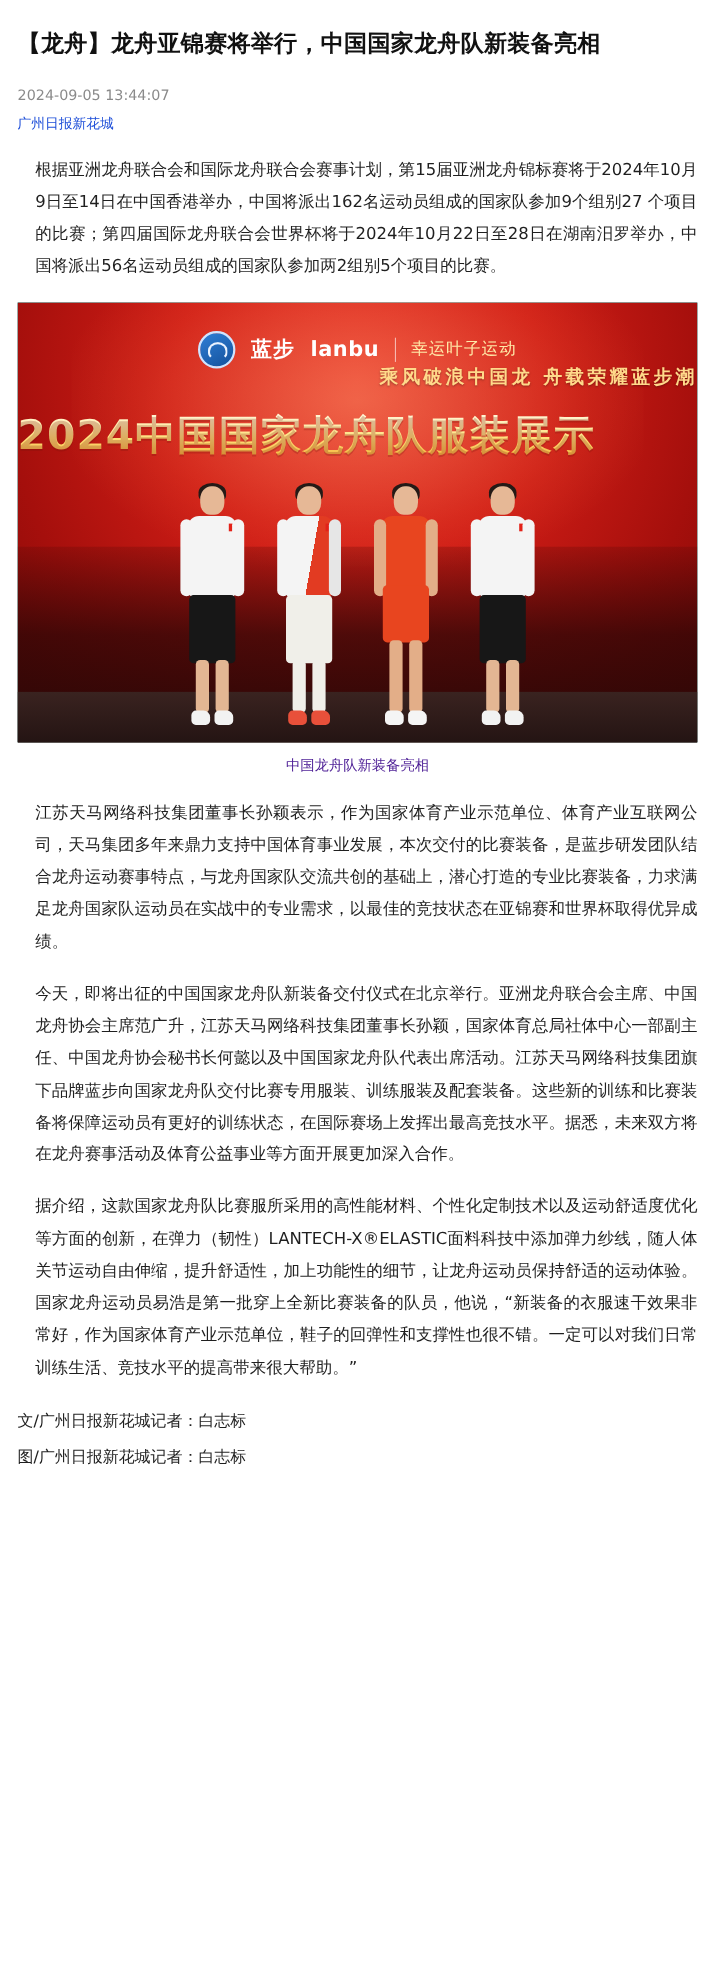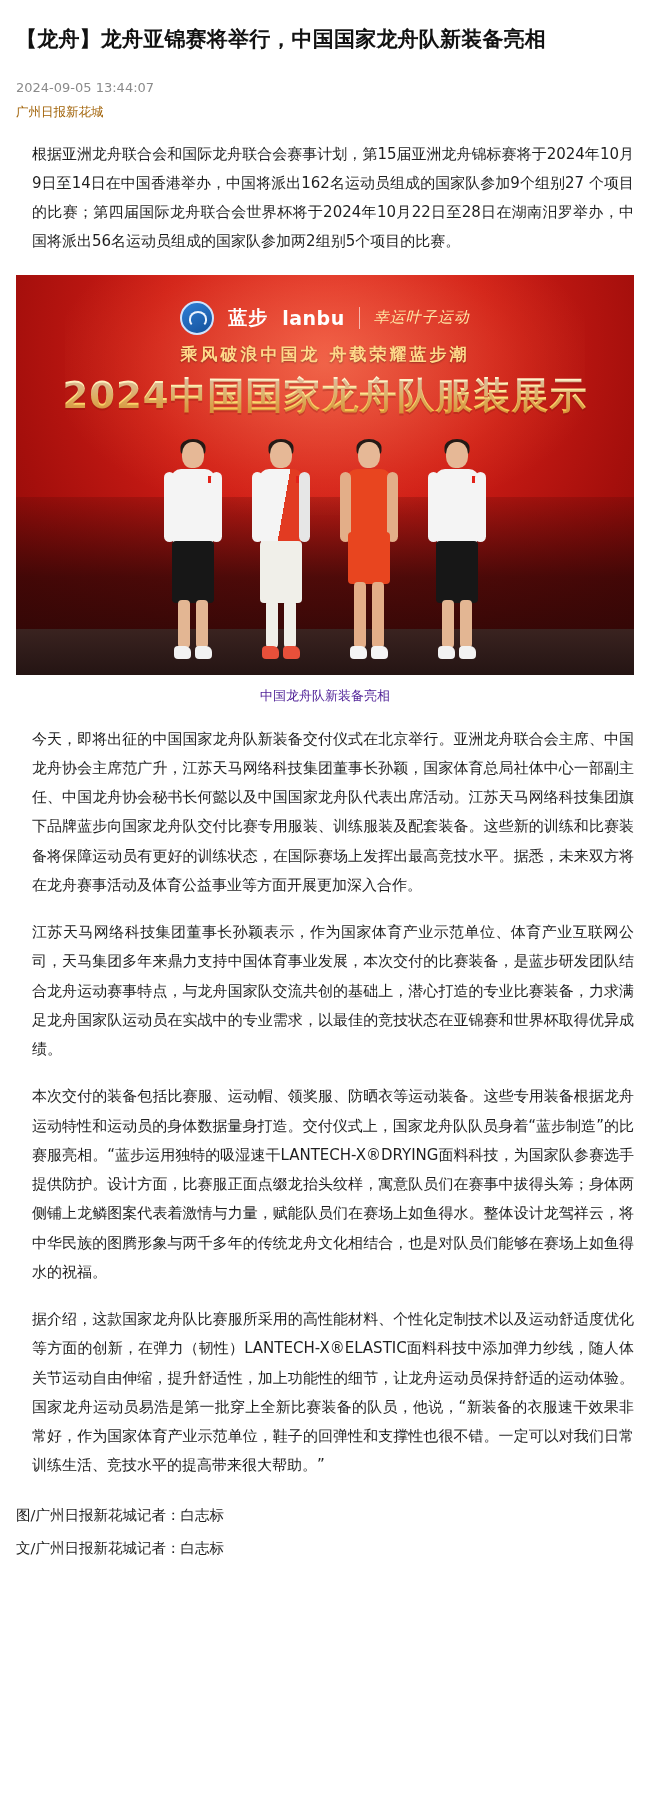--- a/index.html
+++ b/index.html
@@ -30,21 +30,21 @@
   .meta {
     margin-bottom: 6px;
   }
   .meta-date {
     font-size: 13px;
     color: #8a8a8a;
     line-height: 1.8;
   }
   .meta-source {
     font-size: 12.5px;
-    color: #a16207;
+    color: #1d4ed8;
     line-height: 1.9;
     margin-bottom: 16px;
   }
   p.body-text {
     font-size: 15px;
     line-height: 1.95;
     color: #1f1f1f;
     margin: 0 0 18px 16px;
     text-align: justify;
     text-justify: inter-ideograph;
@@ -131,38 +131,36 @@
   }
   .brand-divider {
     width: 1px;
     height: 22px;
     background: rgba(255,255,255,0.6);
   }
   .brand-slogan {
     font-size: 15px;
     color: #ffe9a8;
     letter-spacing: 1px;
-    font-style: italic;
   }
   .poster-line2 {
     position: absolute;
-    top: 68px;
+    top: 56px;
     left: 0; right: 0;
-    text-align: center;
+    text-align: right;
     font-size: 17px;
     color: #ffd98a;
     letter-spacing: 3px;
     font-weight: bold;
     text-shadow: 0 1px 2px rgba(0,0,0,0.35);
   }
   .poster-title {
     position: absolute;
     top: 96px;
     left: 0; right: 0;
-    text-align: center;
     font-size: 37px;
     font-weight: bold;
     letter-spacing: 1px;
     color: #fff8d0;
     background: linear-gradient(180deg,#fffdf0 0%,#ffe07a 55%,#f0a72c 100%);
     -webkit-background-clip: text;
     background-clip: text;
     -webkit-text-fill-color: transparent;
     text-shadow: 0 2px 0 rgba(120,20,10,0.25);
   }
@@ -314,23 +312,22 @@
           <div class="shoe r"></div>
         </div>
       </div>
     </div>
 
     <div class="caption-area">
       <div class="figure-caption">中国龙舟队新装备亮相</div>
     </div>
   </div>
 
+  <p class="body-text">江苏天马网络科技集团董事长孙颖表示，作为国家体育产业示范单位、体育产业互联网公司，天马集团多年来鼎力支持中国体育事业发展，本次交付的比赛装备，是蓝步研发团队结合龙舟运动赛事特点，与龙舟国家队交流共创的基础上，潜心打造的专业比赛装备，力求满足龙舟国家队运动员在实战中的专业需求，以最佳的竞技状态在亚锦赛和世界杯取得优异成绩。</p>
   <p class="body-text">今天，即将出征的中国国家龙舟队新装备交付仪式在北京举行。亚洲龙舟联合会主席、中国龙舟协会主席范广升，江苏天马网络科技集团董事长孙颖，国家体育总局社体中心一部副主任、中国龙舟协会秘书长何懿以及中国国家龙舟队代表出席活动。江苏天马网络科技集团旗下品牌蓝步向国家龙舟队交付比赛专用服装、训练服装及配套装备。这些新的训练和比赛装备将保障运动员有更好的训练状态，在国际赛场上发挥出最高竞技水平。据悉，未来双方将在龙舟赛事活动及体育公益事业等方面开展更加深入合作。</p>
-  <p class="body-text">江苏天马网络科技集团董事长孙颖表示，作为国家体育产业示范单位、体育产业互联网公司，天马集团多年来鼎力支持中国体育事业发展，本次交付的比赛装备，是蓝步研发团队结合龙舟运动赛事特点，与龙舟国家队交流共创的基础上，潜心打造的专业比赛装备，力求满足龙舟国家队运动员在实战中的专业需求，以最佳的竞技状态在亚锦赛和世界杯取得优异成绩。</p>
-  <p class="body-text">本次交付的装备包括比赛服、运动帽、领奖服、防晒衣等运动装备。这些专用装备根据龙舟运动特性和运动员的身体数据量身打造。交付仪式上，国家龙舟队队员身着“蓝步制造”的比赛服亮相。“蓝步运用独特的吸湿速干LANTECH-X®DRYING面料科技，为国家队参赛选手提供防护。设计方面，比赛服正面点缀龙抬头纹样，寓意队员们在赛事中拔得头筹；身体两侧铺上龙鳞图案代表着激情与力量，赋能队员们在赛场上如鱼得水。整体设计龙驾祥云，将中华民族的图腾形象与两千多年的传统龙舟文化相结合，也是对队员们能够在赛场上如鱼得水的祝福。</p>
   <p class="body-text">据介绍，这款国家龙舟队比赛服所采用的高性能材料、个性化定制技术以及运动舒适度优化等方面的创新，在弹力（韧性）LANTECH-X®ELASTIC面料科技中添加弹力纱线，随人体关节运动自由伸缩，提升舒适性，加上功能性的细节，让龙舟运动员保持舒适的运动体验。国家龙舟运动员易浩是第一批穿上全新比赛装备的队员，他说，“新装备的衣服速干效果非常好，作为国家体育产业示范单位，鞋子的回弹性和支撑性也很不错。一定可以对我们日常训练生活、竞技水平的提高带来很大帮助。”</p>
 
   <div class="credits">
+    <p>文/广州日报新花城记者：白志标</p>
     <p>图/广州日报新花城记者：白志标</p>
-    <p>文/广州日报新花城记者：白志标</p>
   </div>
 
 </div>
 
 </body></html>

